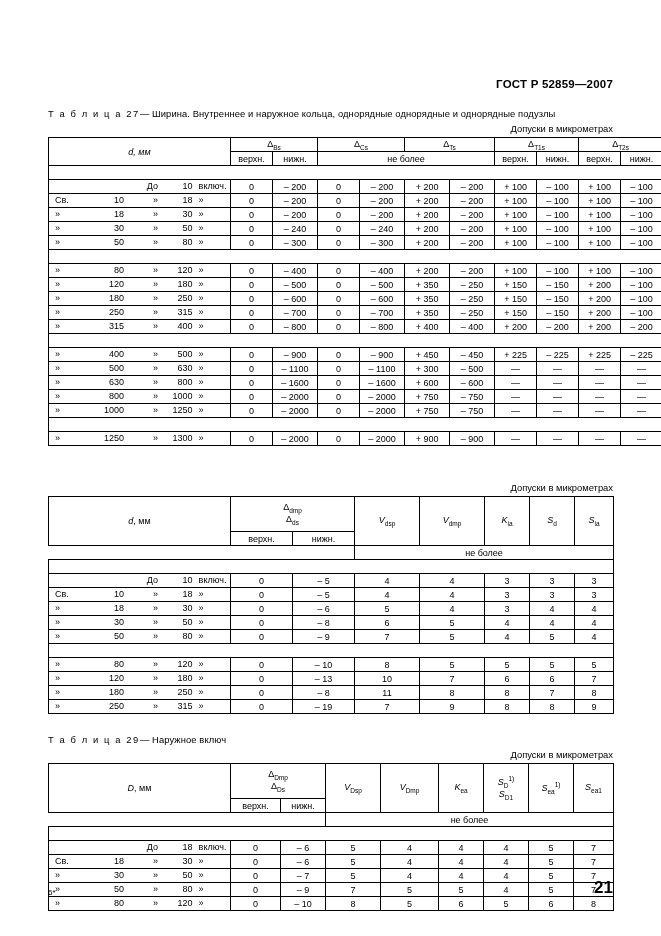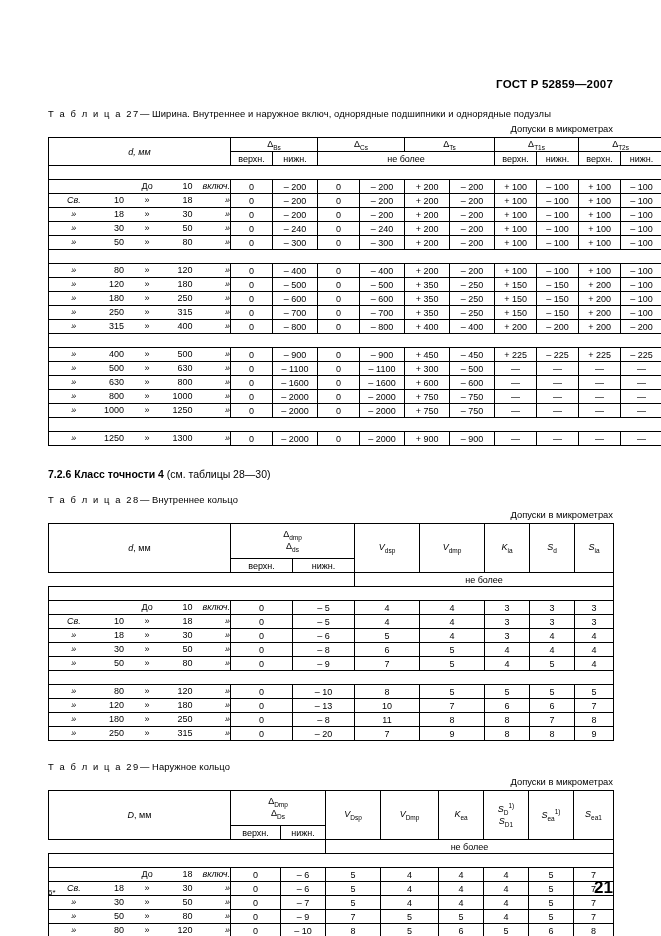--- a/index.html
+++ b/index.html
@@ -33,42 +33,42 @@
   .l{text-align:left;}
   .c{text-align:center;}
   .pl4{padding-left:4px;}
   .sym{font-style:italic;}
   sub{font-size:6.5px;}
   sup{font-size:6.5px;}
   .section-title{font-size:10.5px;font-weight:bold;margin:0;}
   .section-title .reg{font-weight:normal;}
   
   .dcol{display:flex;width:100%;font-size:9px;line-height:12.6px;}
-  .dcol .a{width:24%;text-align:center;padding-left:6px;font-style:italic;}
+  .dcol .a{width:24%;text-align:left;padding-left:6px;}
   .dcol .b{width:20%;text-align:right;}
-  .dcol .c2{width:14%;text-align:center;margin-left:12px;}
+  .dcol .c2{width:14%;text-align:right;margin-left:12px;}
   .dcol .d{width:22%;text-align:right;}
-  .dcol .e{width:20%;text-align:right;padding-left:6px;font-style:italic;}
+  .dcol .e{width:20%;text-align:left;padding-left:6px;}
   .spacer td{border-left:1px solid #000;border-right:1px solid #000;border-top:none;border-bottom:none;height:7px;}
   .dataline td{border-left:1px solid #000;border-right:1px solid #000;border-top:none;border-bottom:none;}
   .lastline td{border-bottom:1px solid #000;}
   .footer-left{position:absolute;left:48px;top:888px;font-size:8px;}
   .footer-right{position:absolute;right:48px;top:878px;font-size:17px;font-weight:bold;}
 </style>
 </head>
 <body>
 
 <div class="page">
 
   <div class="std-header">ГОСТ Р 52859—2007</div>
 
   <div class="content">
 
     <div class="tbl-caption">
-      <span class="tname">Т а б л и ц а  27</span><span>— Ширина. Внутреннее и наружное включ, однорядные подшипники и однорядные подузлы</span>
+      <span class="tname">Т а б л и ц а  27</span><span>— Ширина. Внутреннее и наружное кольца, однорядные однорядные и однорядные подузлы</span>
     </div>
     <div class="units">Допуски в микрометрах</div>
 
     <table class="grid">
       <colgroup>
         <col style="width:182px">
         <col style="width:42px">
           <col style="width:45px">
         <col style="width:42px">
           <col style="width:45px">
@@ -451,31 +451,23 @@
         <td class="c">—</td>
         <td class="c">—</td>
         <td class="c">—</td>
         <td class="c">—</td>
       </tr>
     </tbody>
       </table>
 
     <div style="height:22px"></div>
 
-    <div class="section-title">
-      <span>7.2.6</span>
-      <span>Класс точности 4</span>
-      <span class="reg">(см. таблицы 28—30)</span>
-    </div>
 
     <div style="height:14px"></div>
 
-    <div class="tbl-caption">
-      <span class="tname">Т а б л и ц а  28</span><span>— Внутреннее  кольцо</span>
-    </div>
     <div class="units">Допуски в микрометрах</div>
 
     <table class="grid">
       <colgroup>
         <col style="width:182px">
         <col style="width:62px">
           <col style="width:62px">
         <col style="width:65px">
           <col style="width:65px">
         <col style="width:45px">
@@ -662,34 +654,34 @@
         <td>
               <div class="dcol">
                 <span class="a">»</span>
                 <span class="b">250</span>
                 <span class="c2">»</span>
                 <span class="d">315</span>
                 <span class="e">»</span>
               </div>
             </td>
         <td class="l pl4">0</td>
-        <td class="l pl4">– 20</td>
+        <td class="l pl4">– 19</td>
         <td class="l pl4">7</td>
         <td class="l pl4">9</td>
         <td class="l pl4">8</td>
         <td class="l pl4">8</td>
         <td class="l pl4">9</td>
       </tr>
     </tbody>
       </table>
 
     <div style="height:20px"></div>
 
     <div class="tbl-caption">
-      <span class="tname">Т а б л и ц а  29</span><span>— Наружное  кольцо</span>
+      <span class="tname">Т а б л и ц а  29</span><span>— Наружное  включ</span>
     </div>
     <div class="units">Допуски в микрометрах</div>
 
     <table class="grid">
       <colgroup>
         <col style="width:182px">
         <col style="width:50px">
           <col style="width:45px">
         <col style="width:55px">
           <col style="width:58px">

